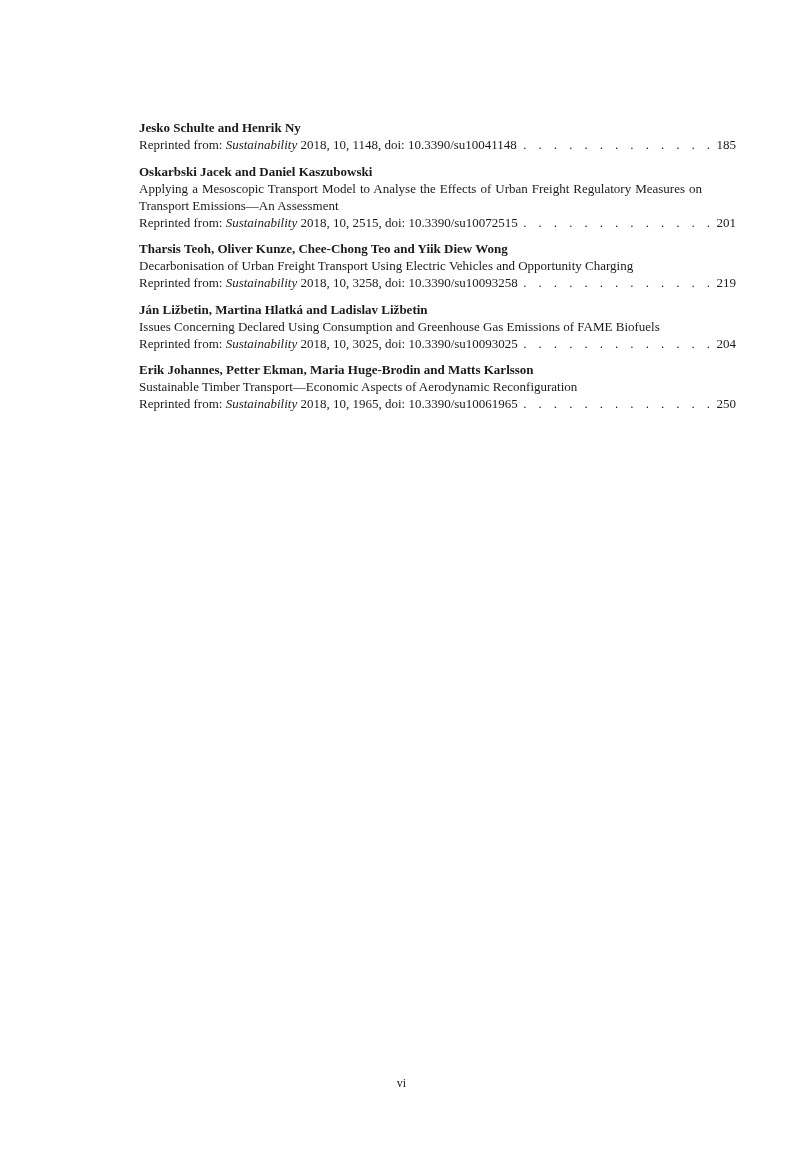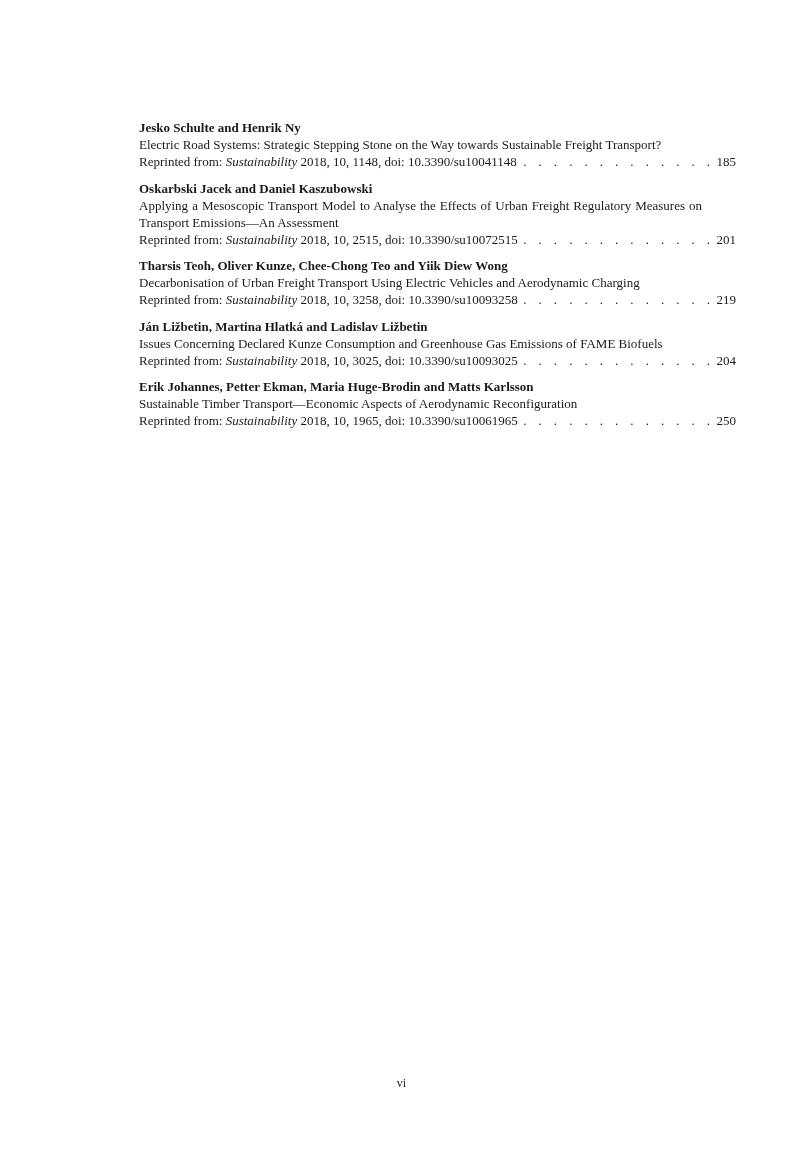--- a/index.html
+++ b/index.html
@@ -67,51 +67,50 @@
       font-size: 12px;
     }
   </style>
 </head>
 <body>
 
 <div class="content">
 
   <div class="entry">
     <div class="authors">Jesko Schulte and Henrik Ny</div>
-    <div class="title">Electric Road Systems:  Strategic Stepping Stone on the Way towards Sustainable Freight Transport?</div>
     <div class="reprint">
       <span>Reprinted from: </span>&nbsp;<span class="journal">Sustainability</span>&nbsp;<span class="year">2018</span>,&nbsp;<span class="vol">10</span>,&nbsp;<span>1148</span>,&nbsp;<span>doi: 10.3390/su10041148</span>
       <span class="dots">. . . . . . . . . . . . . . . . . . . . . . . . . . . . . . . . . . . . . . . . . . . .</span>
       <span class="page">185</span>
     </div>
   </div>
 
   <div class="entry">
     <div class="authors">Oskarbski Jacek and Daniel Kaszubowski</div>
     <div class="title">Applying a Mesoscopic Transport Model to Analyse the Effects of Urban Freight Regulatory Measures on Transport Emissions—An Assessment</div>
     <div class="reprint">
       <span>Reprinted from: </span>&nbsp;<span class="journal">Sustainability</span>&nbsp;<span class="year">2018</span>,&nbsp;<span class="vol">10</span>,&nbsp;<span>2515</span>,&nbsp;<span>doi: 10.3390/su10072515</span>
       <span class="dots">. . . . . . . . . . . . . . . . . . . . . . . . . . . . . . . . . . . . . . . . . . . .</span>
       <span class="page">201</span>
     </div>
   </div>
 
   <div class="entry">
     <div class="authors">Tharsis Teoh, Oliver Kunze, Chee-Chong Teo and Yiik Diew Wong</div>
-    <div class="title" style="width:597px;">Decarbonisation of Urban Freight Transport Using Electric Vehicles and Aerodynamic Charging</div>
+    <div class="title" style="width:597px;">Decarbonisation of Urban Freight Transport Using Electric Vehicles and Opportunity Charging</div>
     <div class="reprint">
       <span>Reprinted from: </span>&nbsp;<span class="journal">Sustainability</span>&nbsp;<span class="year">2018</span>,&nbsp;<span class="vol">10</span>,&nbsp;<span>3258</span>,&nbsp;<span>doi: 10.3390/su10093258</span>
       <span class="dots">. . . . . . . . . . . . . . . . . . . . . . . . . . . . . . . . . . . . . . . . . . . .</span>
       <span class="page">219</span>
     </div>
   </div>
 
   <div class="entry">
     <div class="authors">Ján Ližbetin, Martina Hlatká and Ladislav Ližbetin</div>
-    <div class="title">Issues Concerning Declared Kunze Consumption and Greenhouse Gas Emissions of FAME Biofuels</div>
+    <div class="title">Issues Concerning Declared Using Consumption and Greenhouse Gas Emissions of FAME Biofuels</div>
     <div class="reprint">
       <span>Reprinted from: </span>&nbsp;<span class="journal">Sustainability</span>&nbsp;<span class="year">2018</span>,&nbsp;<span class="vol">10</span>,&nbsp;<span>3025</span>,&nbsp;<span>doi: 10.3390/su10093025</span>
       <span class="dots">. . . . . . . . . . . . . . . . . . . . . . . . . . . . . . . . . . . . . . . . . . . .</span>
       <span class="page">204</span>
     </div>
   </div>
 
   <div class="entry">
     <div class="authors">Erik Johannes, Petter Ekman, Maria Huge-Brodin and Matts Karlsson</div>
     <div class="title" style="width:597px;">Sustainable Timber Transport—Economic Aspects of Aerodynamic Reconfiguration</div>

